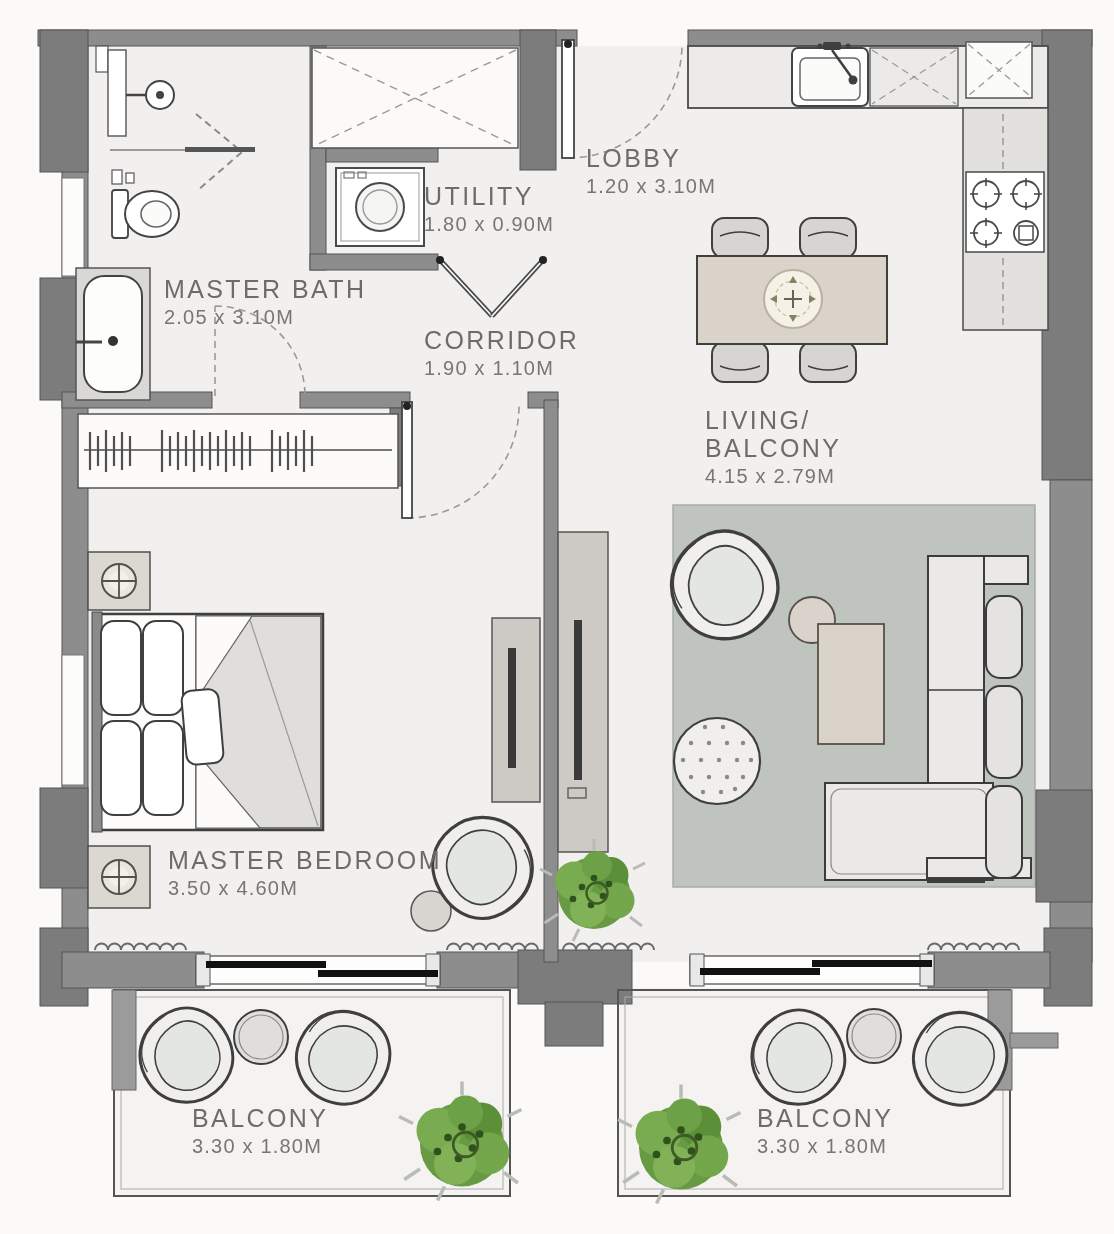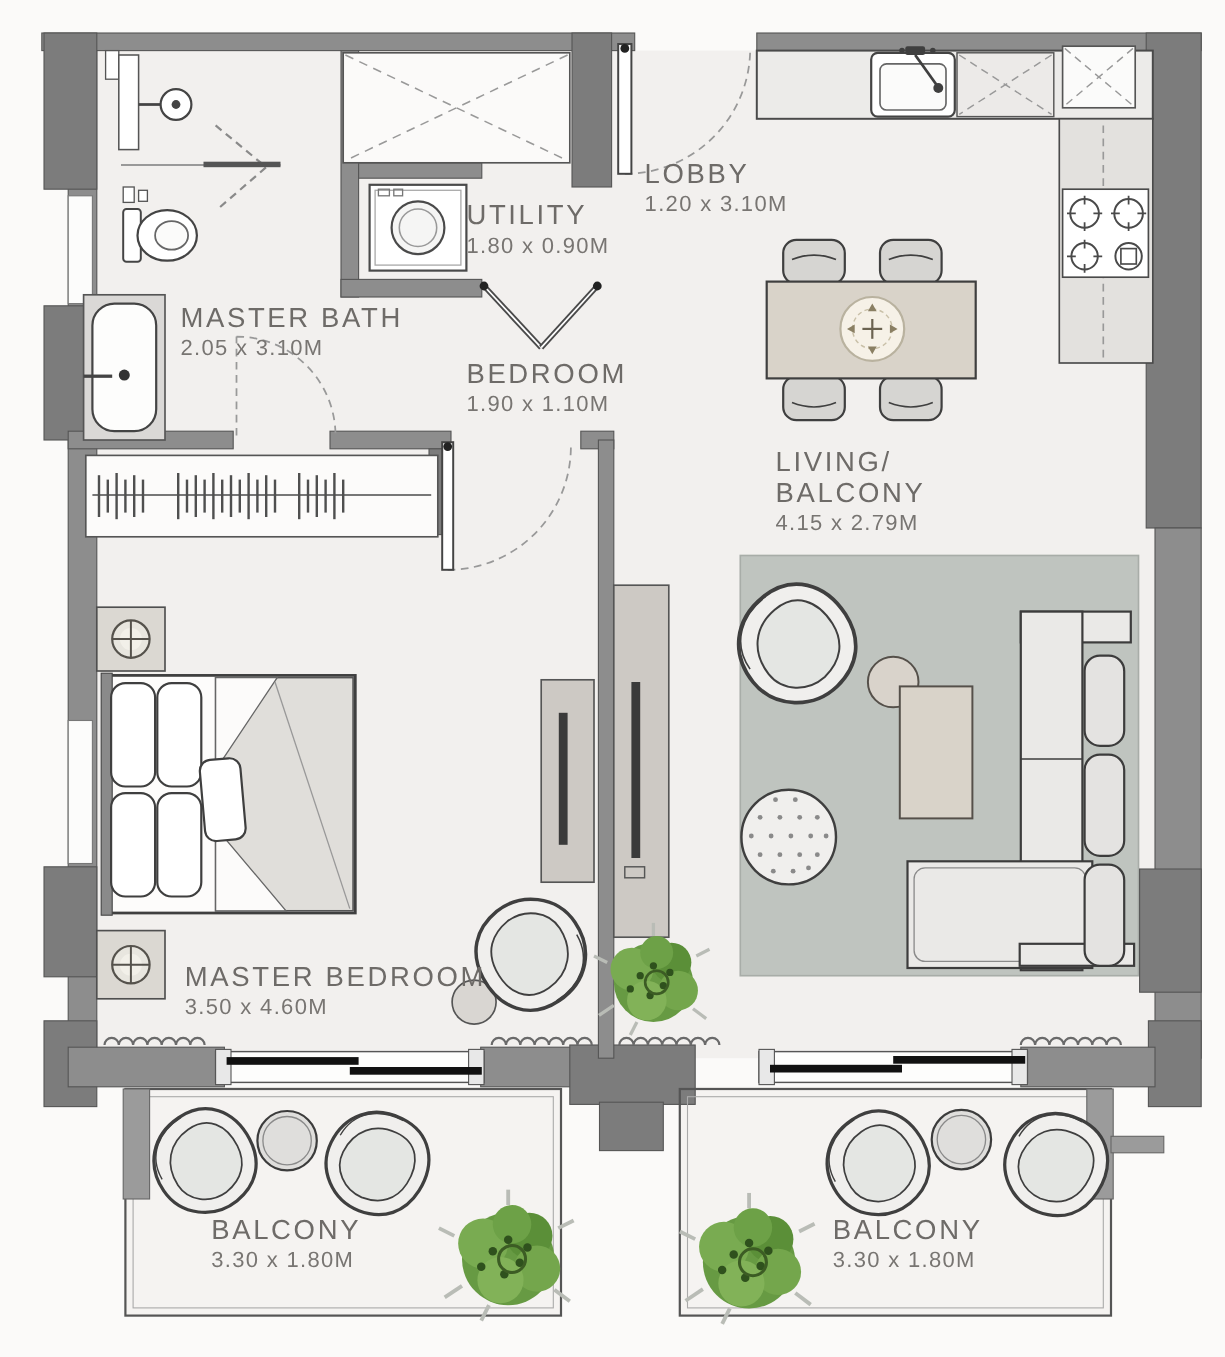--- a/index.html
+++ b/index.html
@@ -387,29 +387,29 @@
 </div>
 <div class="room-label" style="left:424px;top:182px;">
   <div class="room-name">UTILITY</div>
   <div class="room-dims">1.80 x 0.90M</div>
 </div>
 <div class="room-label" style="left:586px;top:144px;">
   <div class="room-name">LOBBY</div>
   <div class="room-dims">1.20 x 3.10M</div>
 </div>
 <div class="room-label" style="left:424px;top:326px;">
-  <div class="room-name">BEDROOM</div>
+  <div class="room-name">CORRIDOR</div>
   <div class="room-dims">1.90 x 1.10M</div>
 </div>
 <div class="room-label" style="left:705px;top:406px;">
   <div class="room-name">LIVING/</div>
   <div class="room-name">BALCONY</div>
   <div class="room-dims">4.15 x 2.79M</div>
 </div>
-<div class="room-label" style="left:168px;top:846px;margin-top:28px;">
+<div class="room-label" style="left:168px;top:846px;">
   <div class="room-name">MASTER BEDROOM</div>
   <div class="room-dims">3.50 x 4.60M</div>
 </div>
 <div class="room-label centered" style="left:192px;top:1104px;width:220px;">
   <div class="room-name">BALCONY</div>
   <div class="room-dims">3.30 x 1.80M</div>
 </div>
 <div class="room-label centered" style="left:757px;top:1104px;width:220px;">
   <div class="room-name">BALCONY</div>
   <div class="room-dims">3.30 x 1.80M</div>

